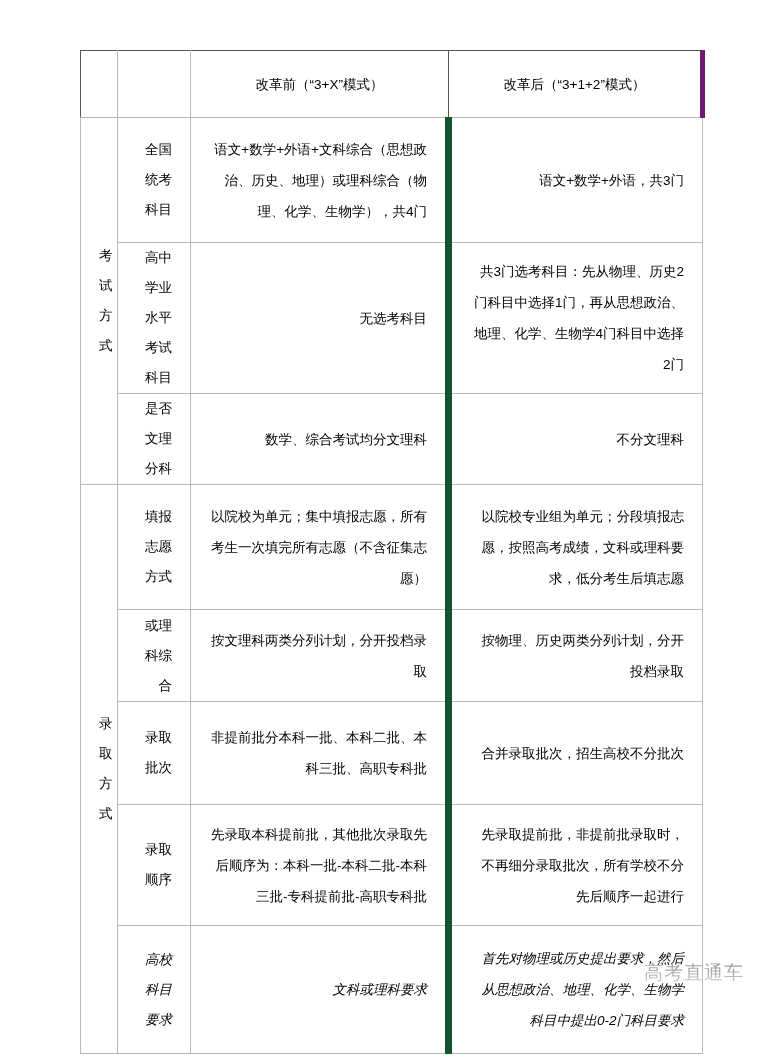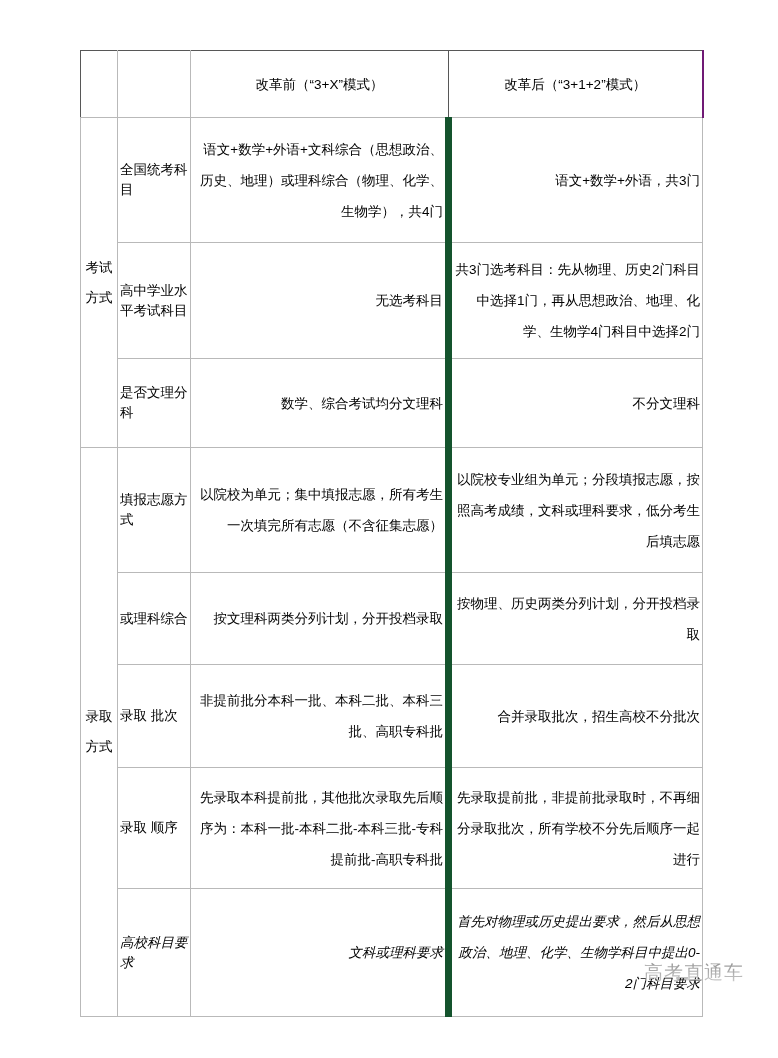--- a/index.html
+++ b/index.html
@@ -32,21 +32,21 @@
     width: 622px;
     border-collapse: collapse;
     table-layout: fixed;
     font-size: 13.5px;
     line-height: 31px;
   }
 
   table.cmp td {
     border: 1px solid #b9b9b9;
     vertical-align: middle;
-    padding: 0 2px;
+    padding: 0 18px;
     word-break: break-all;
   }
 
   
   col.c-section { width: 37px; }
   col.c-item    { width: 73px; }
   col.c-before  { width: 258px; }
   col.c-after   { width: 254px; }
 
   
@@ -58,22 +58,22 @@
   }
   td.section-label .stack {
     display: block;
   }
   td.section-label .stack span {
     display: block;
   }
 
   
   td.item-label {
-    text-align: left;
-    line-height: 20px;
+    text-align: right;
+    line-height: 30px;
     border-right: 1px solid #575757;
   }
 
   
   td.content {
     text-align: right;
     line-height: 31px;
     padding-left: 1px;
     padding-right: 1px;
   }
@@ -82,21 +82,21 @@
   }
 
   
   tr.head td {
     text-align: center;
     height: 66px;
     border-top: 1px solid #575757;
   }
   tr.head td.h-blank-1 { border-left: 1px solid #575757; }
   tr.head td.h-before { border-left: 1px solid #575757; border-right: 1px solid #575757; }
-  tr.head td.h-after  { border-right: 2px solid #701a75; }
+  tr.head td.h-after  { border-right: 5px solid #701a75; }
 
   
   .sep-bottom td { border-bottom: 1px solid #575757; }
 
   td.edge-right { border-right: 1px solid #575757; }
 
   .last-row td { border-bottom: 1px solid #575757; font-style: italic; }
 
   
   .watermark {

